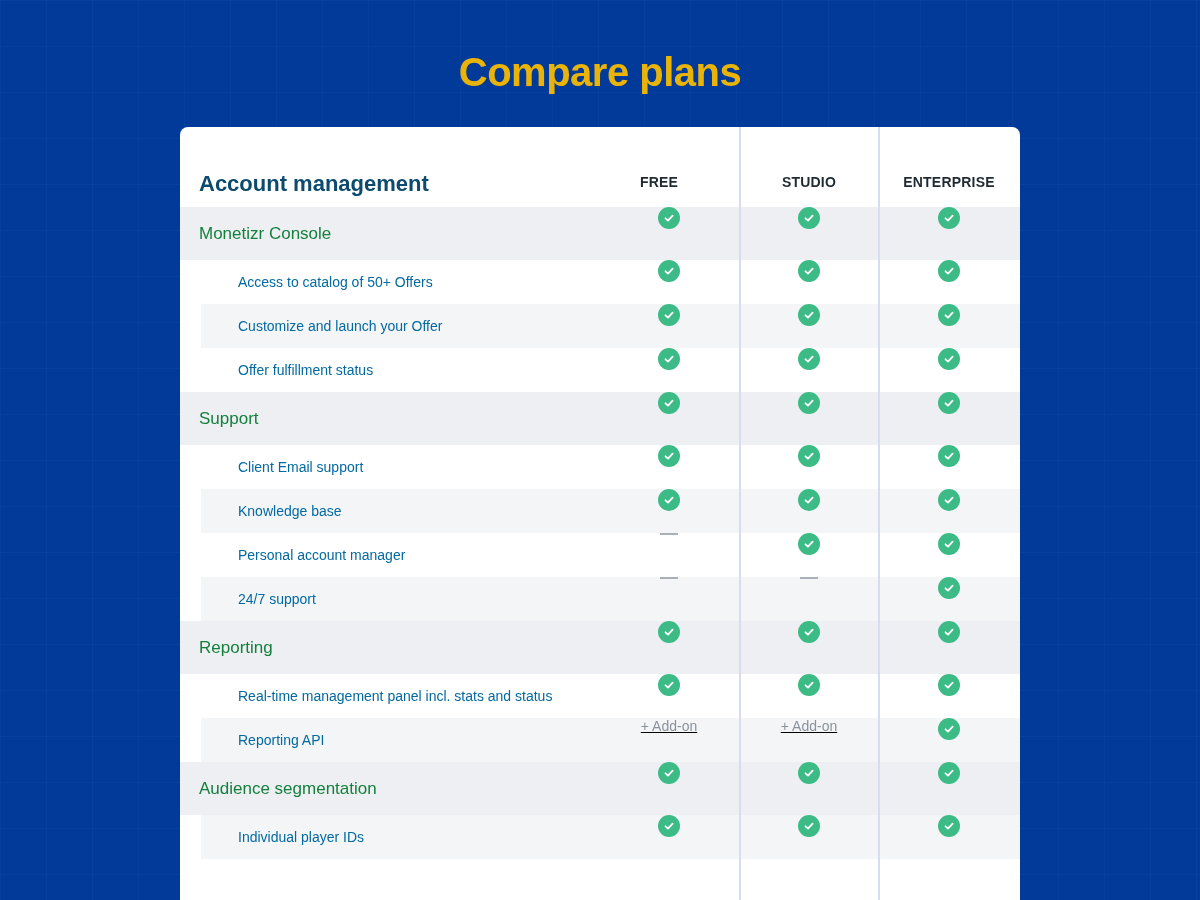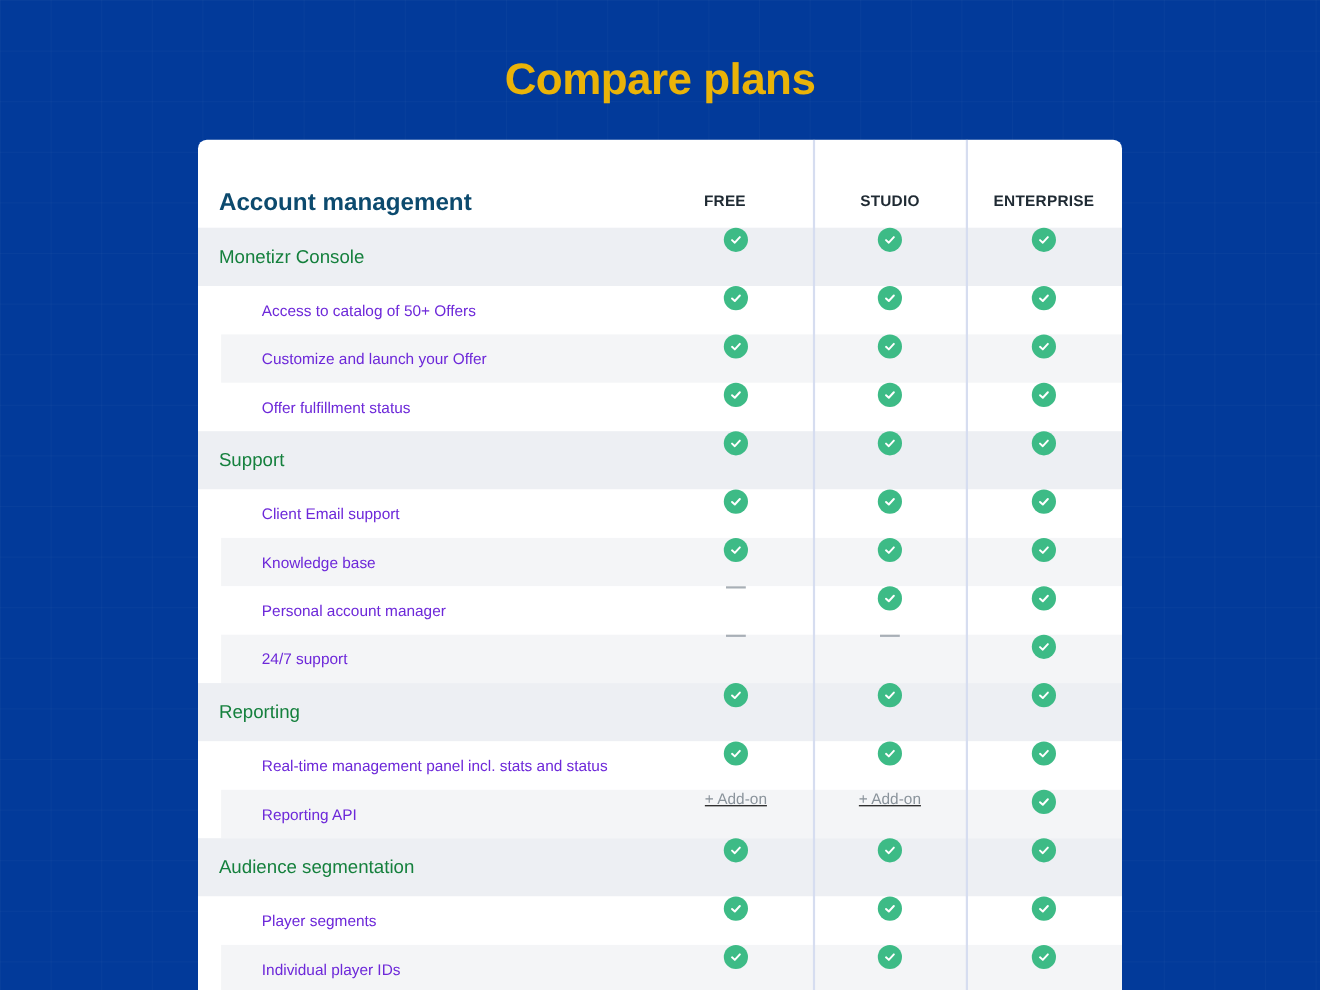--- a/index.html
+++ b/index.html
@@ -47,21 +47,21 @@
   .row.section { height: 53px; background: #edeff3; }
   .row.sub { height: 44px; background: #fff; }
   .row.sub.alt .stripe {
     position: absolute; left: 21px; right: 0; top: 0; bottom: 0; background: #f4f5f7;
   }
   .row .label {
     position: absolute; top: 50%; transform: translateY(-50%);
     white-space: nowrap;
   }
   .row.section .label { left: 19px; font-size: 17px; color: #15803d; }
-  .row.sub .label { left: 58px; font-size: 14px; color: #6d28d9; }
+  .row.sub .label { left: 58px; font-size: 14px; color: #0369a1; }
   .cell {
     position: absolute; top: 0; bottom: 0; width: 140px;
     display: flex; justify-content: center; z-index: 2; text-decoration: underline;
   }
   .cell.c0 { left: 419px; }
   .cell.c1 { left: 559px; }
   .cell.c2 { left: 699px; }
   .check {
     width: 22px; height: 22px; border-radius: 50%; background: #3dbb86;
     display: flex; align-items: center; justify-content: center;
@@ -378,44 +378,20 @@
           </span>
         </div>
         <div class="cell c2">
           <span class="check">
             <svg viewBox="0 0 12 12">
               <path d="M2.5 6.3 L5 8.6 L9.6 3.6" fill="none" stroke="#fff" stroke-width="1.8" stroke-linecap="round" stroke-linejoin="round"></path>
             </svg>
           </span>
         </div>
       </div>
-      <div class="row sub">
-        <span class="label">Player segments</span>
-        <div class="cell c0">
-          <span class="check">
-            <svg viewBox="0 0 12 12">
-              <path d="M2.5 6.3 L5 8.6 L9.6 3.6" fill="none" stroke="#fff" stroke-width="1.8" stroke-linecap="round" stroke-linejoin="round"></path>
-            </svg>
-          </span>
-        </div>
-        <div class="cell c1">
-          <span class="check">
-            <svg viewBox="0 0 12 12">
-              <path d="M2.5 6.3 L5 8.6 L9.6 3.6" fill="none" stroke="#fff" stroke-width="1.8" stroke-linecap="round" stroke-linejoin="round"></path>
-            </svg>
-          </span>
-        </div>
-        <div class="cell c2">
-          <span class="check">
-            <svg viewBox="0 0 12 12">
-              <path d="M2.5 6.3 L5 8.6 L9.6 3.6" fill="none" stroke="#fff" stroke-width="1.8" stroke-linecap="round" stroke-linejoin="round"></path>
-            </svg>
-          </span>
-        </div>
-      </div>
       <div class="row sub alt">
         <div class="stripe"></div>
         <span class="label">Individual player IDs</span>
         <div class="cell c0">
           <span class="check">
             <svg viewBox="0 0 12 12">
               <path d="M2.5 6.3 L5 8.6 L9.6 3.6" fill="none" stroke="#fff" stroke-width="1.8" stroke-linecap="round" stroke-linejoin="round"></path>
             </svg>
           </span>
         </div>

